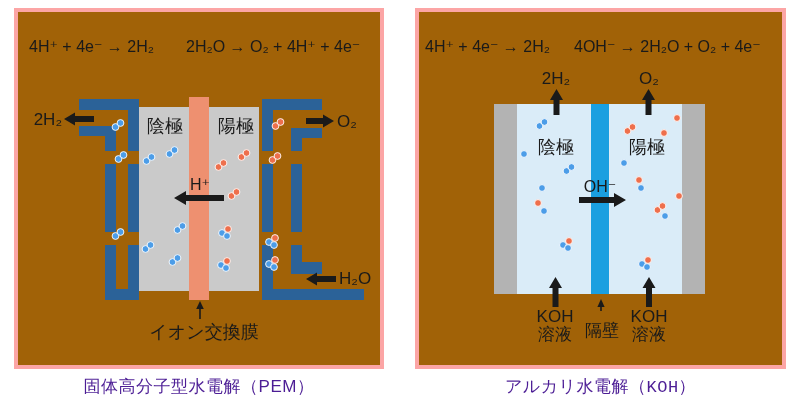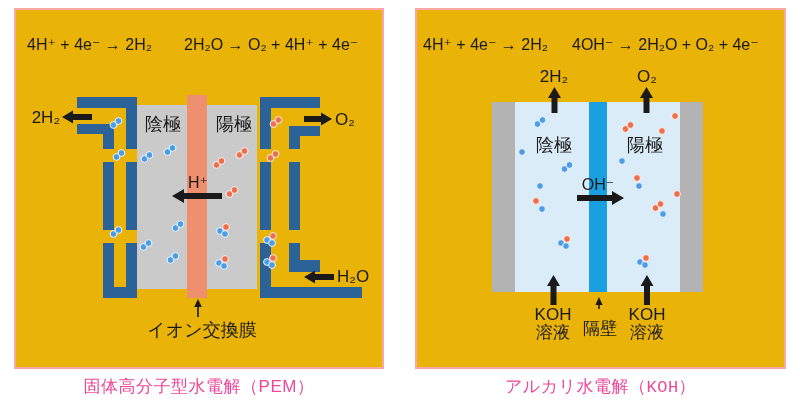--- a/index.html
+++ b/index.html
@@ -1,20 +1,20 @@
 <!DOCTYPE html>
 <html><head>
 <meta charset="utf-8">
 <style>
   html,body{margin:0;padding:0;background:#ffffff;}
   .stage{position:relative;width:800px;height:400px;background:#ffffff;overflow:hidden;
          font-family:"Liberation Sans","DejaVu Sans",sans-serif;color:#1a1a1a;}
-  .panel{position:absolute;background:#eab308;border:2px solid #fca5a5;box-sizing:border-box;}
+  .panel{position:absolute;background:#a16207;border:4px solid #fca5a5;box-sizing:border-box;}
   .panel svg{position:absolute;left:0;top:0;}
-  .caption{position:absolute;text-align:center;font-size:17px;color:#ec4899;letter-spacing:0.5px;}
+  .caption{position:absolute;text-align:center;font-size:17px;color:#4c1d95;letter-spacing:0.5px;}
   text{fill:#1a1a1a;}
 </style>
 </head>
 <body>
 
 <div class="stage">
 
   <div class="panel" style="left:14px;top:8px;width:370px;height:361px;">
     <svg width="368" height="359" viewBox="0 0 368 359">
 

